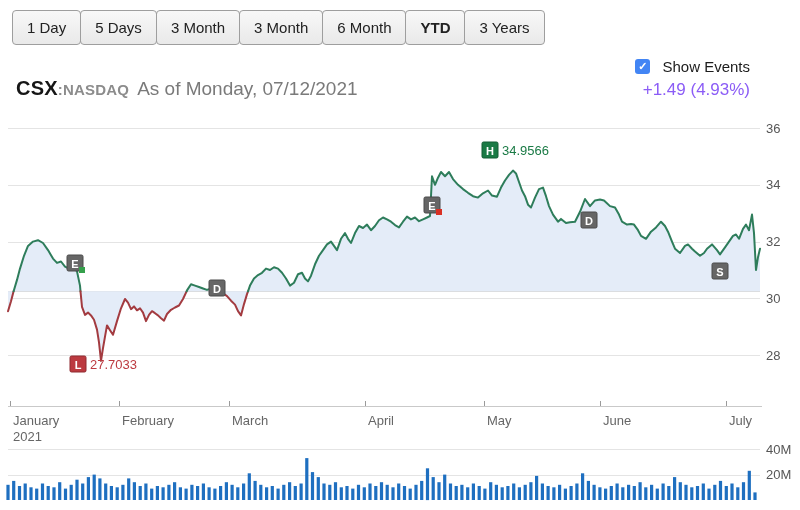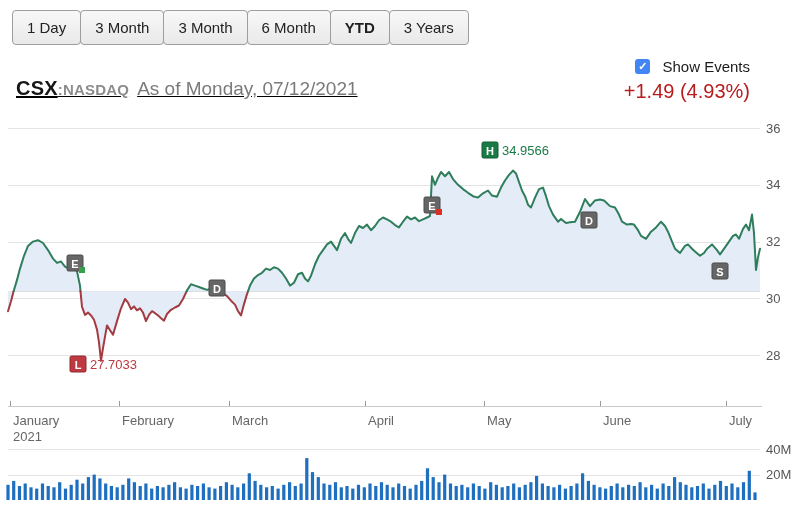--- a/index.html
+++ b/index.html
@@ -9,34 +9,35 @@
   .range-btn{height:35px;padding:0 14px;font-size:15px;color:#222;
              background:linear-gradient(#f8f8f8,#e9e9e9);
              border:1px solid #9e9e9e;border-radius:4px;margin-left:-1px;
              font-family:"Liberation Sans",sans-serif;cursor:pointer;}
   .range-btn.active{font-weight:bold;}
   .events-row{position:absolute;top:58px;right:50px;display:flex;align-items:center;}
   .checkbox{width:15px;height:15px;background:#4285f4;border-radius:3px;
             display:flex;align-items:center;justify-content:center;cursor:pointer;}
   .checkbox .check{color:#fff;font-size:11px;font-weight:bold;line-height:1;}
   .events-label{font-size:15px;color:#1c1c1c;margin-left:12px;cursor:pointer;}
-  .header{position:absolute;top:77px;left:16px;display:flex;align-items:baseline;text-decoration:underline;}
+  .header{position:absolute;top:77px;left:16px;display:flex;align-items:baseline;}
   .sym{font-size:20px;font-weight:bold;color:#161616;letter-spacing:.2px;}
   .exch{font-size:15px;font-weight:bold;color:#8c8c8c;letter-spacing:.2px;}
   .asof{font-size:19px;color:#7a7a7a;margin-left:8px;}
-  .change{position:absolute;top:80px;right:50px;font-size:20px;color:#b91c1c;}
+  .change{position:absolute;top:80px;right:50px;font-size:17px;color:#8b5cf6;}
   #chart-svg{position:absolute;top:0;left:0;}
   #chart-svg text{font-family:"Liberation Sans",sans-serif;}
 </style>
 </head>
 <body>
 
 <div class="screen">
   <div class="toolbar" id="range-toolbar">
       <button class="range-btn">1 Day</button>
+      <button class="range-btn">5 Days</button>
       <button class="range-btn">3 Month</button>
       <button class="range-btn">3 Month</button>
       <button class="range-btn">6 Month</button>
       <button class="range-btn active">YTD</button>
       <button class="range-btn">3 Years</button>
     </div>
 
   <div class="events-row">
     <span class="checkbox">
       <span class="check">✓</span>

